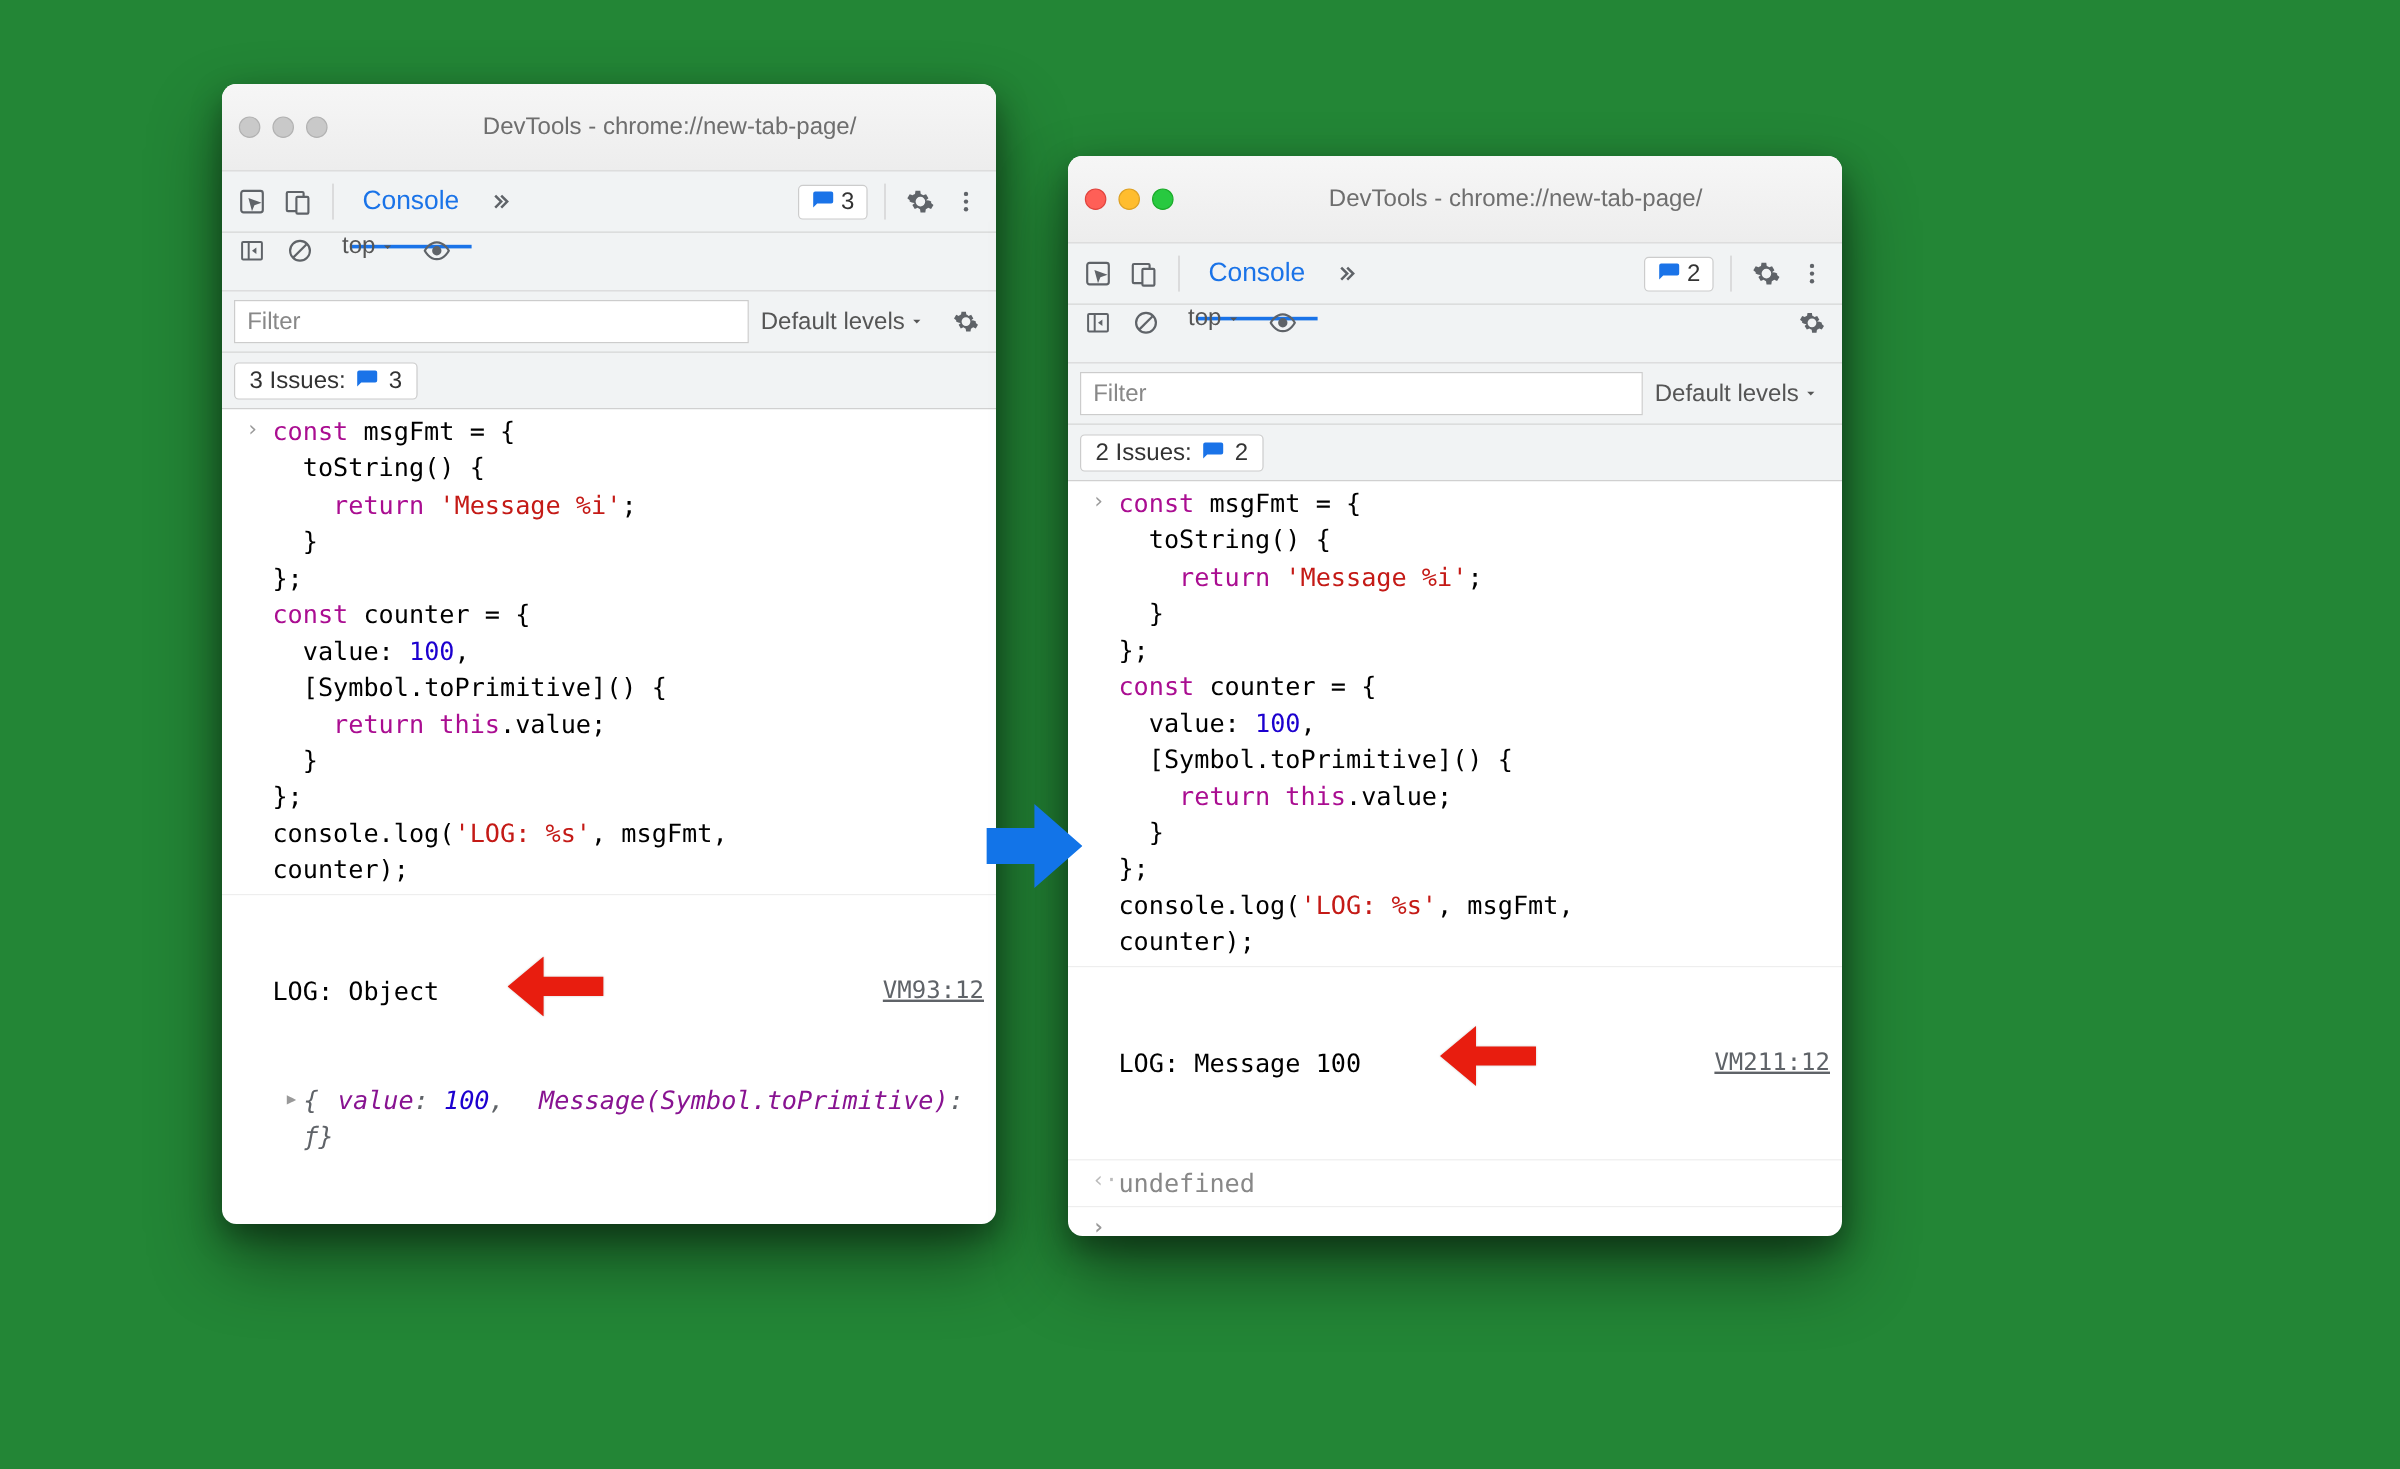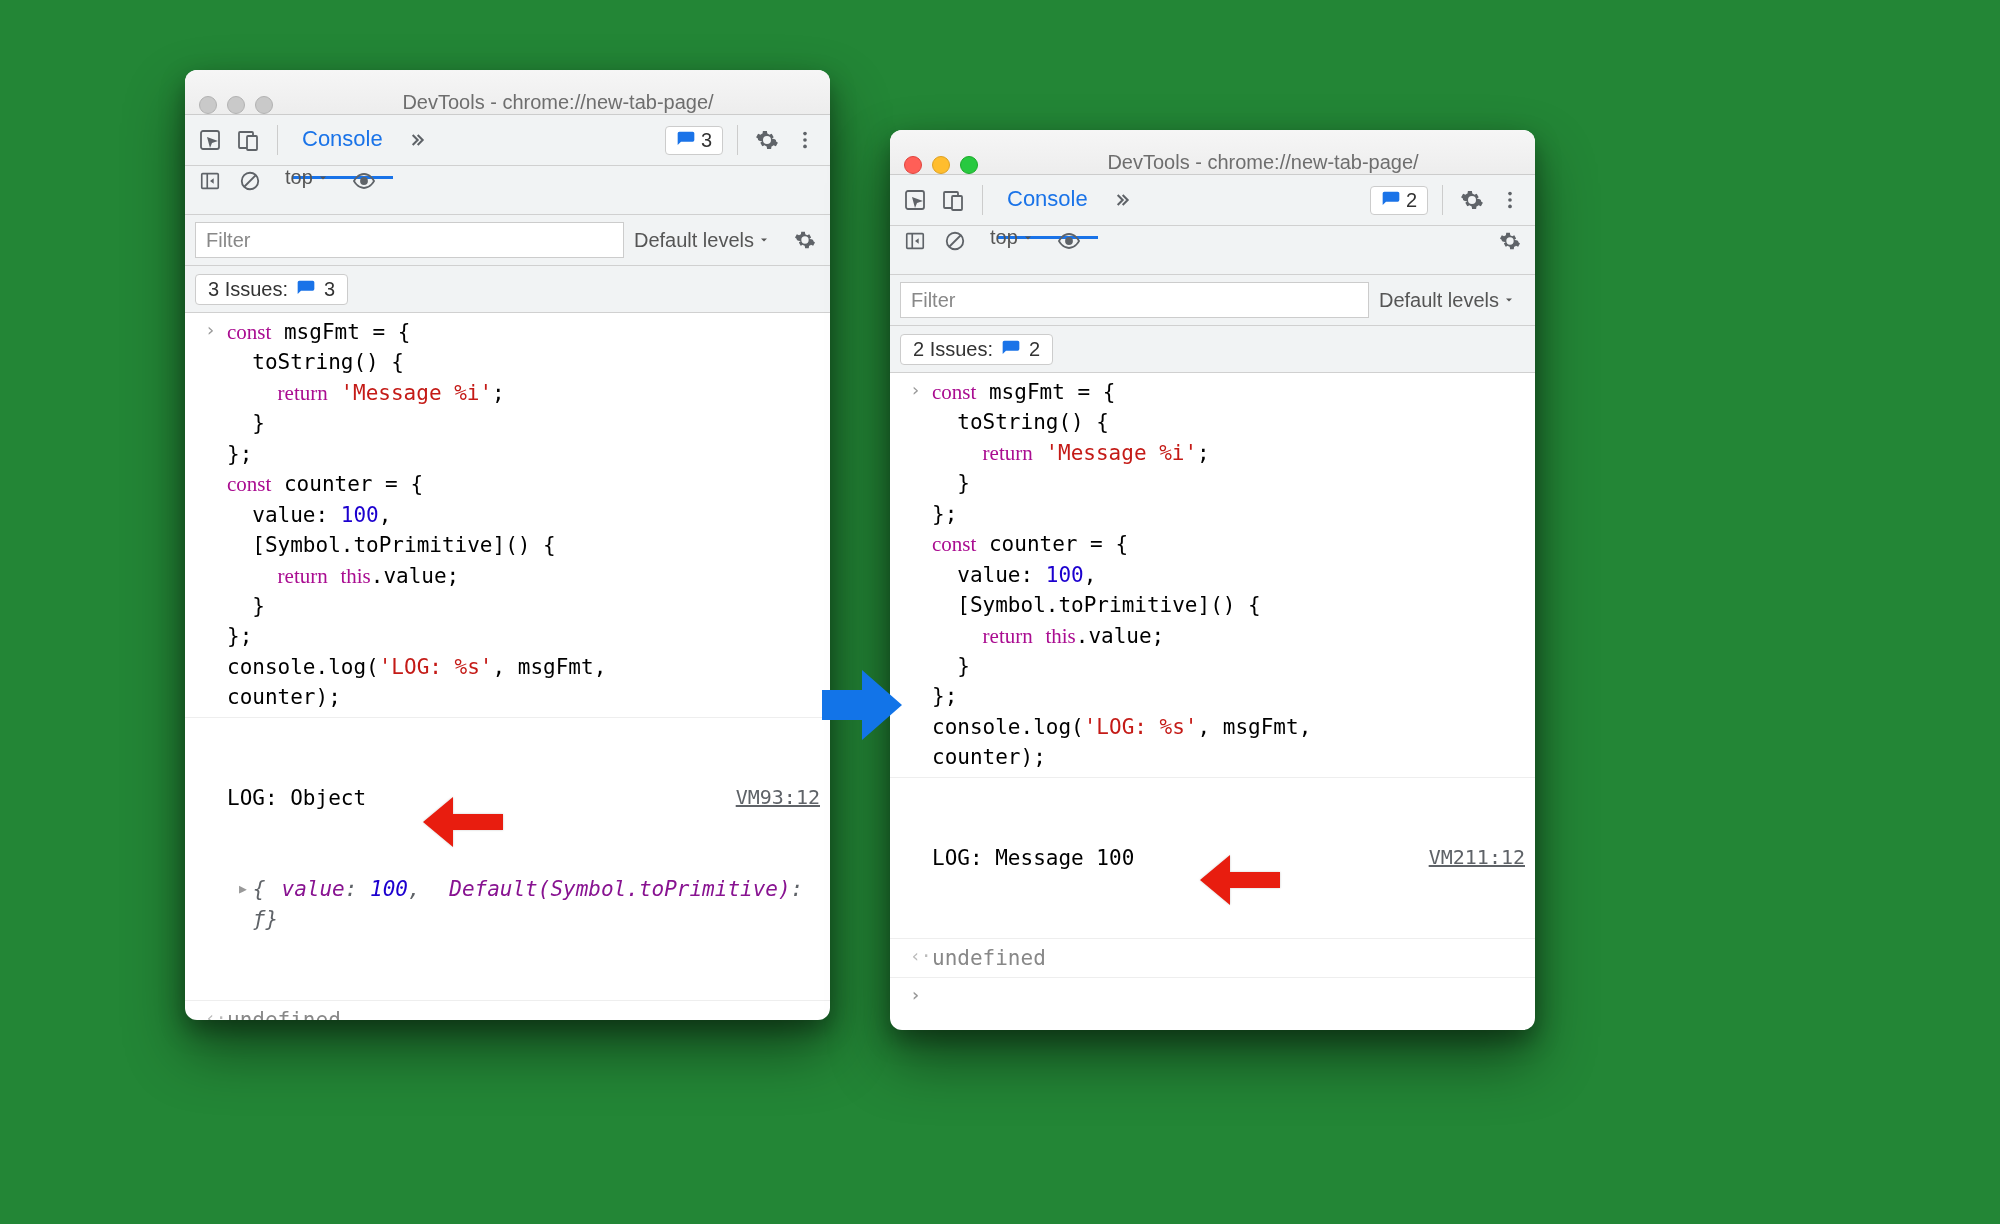--- a/index.html
+++ b/index.html
@@ -1,20 +1,20 @@
 <!DOCTYPE html>
 <html><head>
 <meta charset="utf-8">
 <style>
   html,body{margin:0;padding:0;background:#238636;font-family:-apple-system,"Helvetica Neue",Arial,sans-serif;}
   .stage{position:relative;width:2000px;height:1224px;}
   .window{position:absolute;background:#fff;border-radius:12px;box-shadow:0 30px 60px rgba(0,0,0,.45),0 10px 25px rgba(0,0,0,.35);overflow:hidden;}
   .win-left{left:185px;top:70px;width:645px;height:950px;}
   .win-right{left:890px;top:130px;width:645px;height:900px;}
-  .titlebar{height:44px;display:flex;align-items:flex-end;padding:0 14px;gap:27px;background:linear-gradient(#f6f6f6,#ededed);border-bottom:1px solid #ccc;}
+  .titlebar{height:44px;display:flex;align-items:center;padding:14px 14px;gap:27px;background:linear-gradient(#f6f6f6,#ededed);border-bottom:1px solid #ccc;}
   .dots{display:flex;gap:10px;}
   .dot{width:16px;height:16px;border-radius:50%;}
   .dot.gray{background:#c9c9c9;border:1px solid #b2b2b2;}
   .dot.red{background:#ff5f57;border:1px solid #e0443e;}
   .dot.yellow{background:#ffbd2e;border:1px solid #dea123;}
   .dot.green{background:#28c940;border:1px solid #1aab29;}
   .title{flex:1;text-align:center;font-size:20px;color:#6e6e6e;font-weight:500;}
   .toolbar{display:flex;align-items:center;height:50px;border-bottom:1px solid #d0d0d0;background:#f1f3f4;padding:0 10px;gap:8px;}
   .toolbar .sep{width:1px;height:30px;background:#ccc;margin:0 6px;}
   .icon-btn{width:30px;height:30px;display:flex;align-items:center;justify-content:center;color:#5f6368;border-radius:4px;}
@@ -28,21 +28,21 @@
   .filterbar{display:flex;align-items:center;height:50px;border-bottom:1px solid #d0d0d0;background:#f1f3f4;padding:0 10px;gap:10px;}
   .filter-input{flex:1;height:34px;border:1px solid #ccc;background:#fff;font-size:20px;padding:0 10px;color:#333;min-width:150px;}
   .filter-input::placeholder{color:#888;}
   .issuesbar{display:flex;align-items:center;height:46px;border-bottom:1px solid #d0d0d0;background:#f1f3f4;padding:0 10px;}
   .issues-chip{display:flex;align-items:center;gap:8px;border:1px solid #ccc;background:#fff;padding:3px 12px;border-radius:4px;font-size:20px;color:#333;}
   .issues-chip svg{color:#1a73e8;}
   .console-body{font-family:Menlo,Consolas,monospace;font-size:21px;line-height:1.45;}
   .row{display:flex;border-bottom:1px solid #eee;padding:4px 10px 4px 20px;}
   .row .gutter{width:22px;color:#999;font-size:18px;flex-shrink:0;}
   .row .content{flex:1;white-space:pre-wrap;}
-  .kw{color:#aa0d91;font-family:Liberation Serif, serif;}
+  .kw{color:#aa0d91;}
   .str{color:#c41a16;}
   .num{color:#1c00cf;}
   .log-line{display:flex;align-items:flex-start;}
   .log-text{flex:1;}
   .src{color:#5f6368;text-decoration:underline;font-size:20px;white-space:nowrap;}
   .expander{display:flex;align-items:flex-start;padding-left:12px;}
   .arrow{font-size:13px;color:#999;margin-right:6px;margin-top:6px;}
   .ital{font-style:italic;color:#5f6368;}
   .key-it{font-style:italic;color:#881391;margin-left:16px;}
   .undef{color:#888;}
@@ -181,21 +181,21 @@
       </div>
       <div class="row">
         <div class="gutter"></div>
         <div class="content">
           <div class="log-line">
             <span class="log-text">LOG: Object</span>
             <span class="src">VM93:12</span>
           </div>
           <div class="expander">
             <span class="arrow">▶</span>
-            <span><span class="ital">{<span class="key-it">value</span>: <span class="num">100</span>, <span class="key-it">Default(Symbol.toPrimitive)</span>: ƒ}</span></span>
+            <span><span class="ital">{<span class="key-it">value</span>: <span class="num">100</span>, <span class="key-it">Message(Symbol.toPrimitive)</span>: ƒ}</span></span>
           </div>
         </div>
       </div>
       <div class="row">
         <div class="gutter" style="color:#bbb;">‹·</div>
         <div class="content undef">undefined</div>
       </div>
       <div class="row" style="border:none;">
         <div class="gutter prompt-blue">›</div>
         <div class="content"></div>

